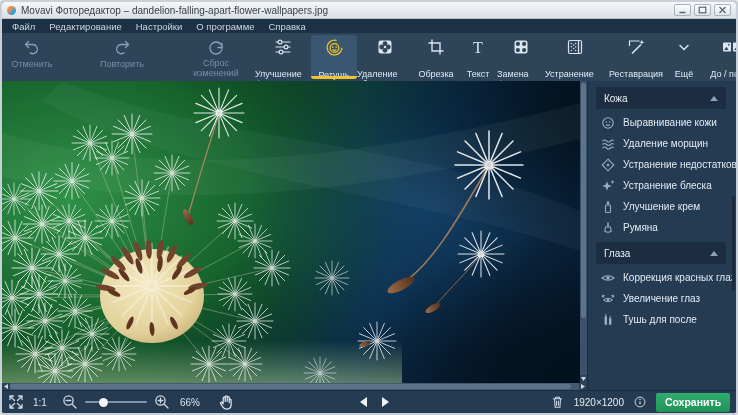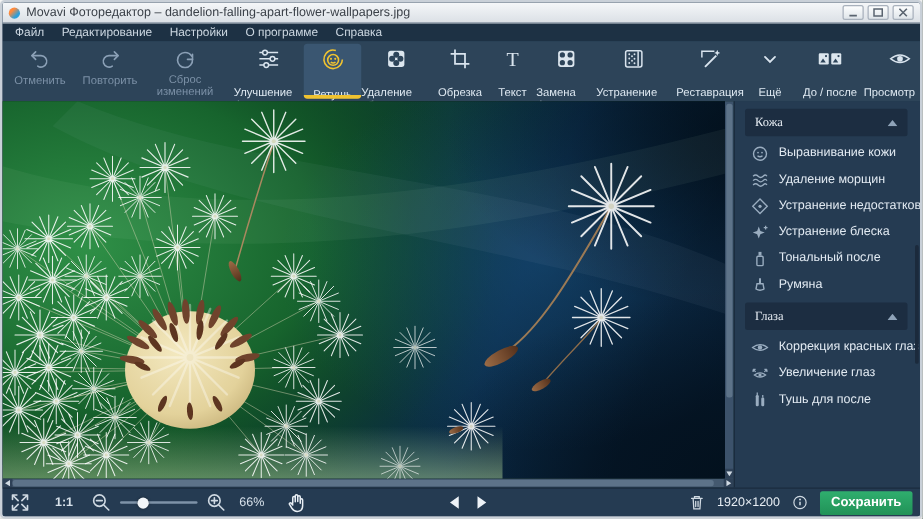--- a/index.html
+++ b/index.html
@@ -8,21 +8,21 @@
   .titlebar{height:17px;background:linear-gradient(#f5f7f9,#dbe0e6);display:flex;align-items:center;padding:0 5px;gap:5px;border-bottom:1px solid #b9c2cc;box-sizing:border-box;}
   .app-icon{width:9px;height:9px;border-radius:50%;background:linear-gradient(135deg,#ff8a3c 30%,#2e9fd8 70%);flex:0 0 auto;}
   .title{font-size:10px;color:#3b4149;white-space:nowrap;overflow:hidden;}
   .win-controls{margin-left:auto;display:flex;gap:3px;}
   .wc{width:17px;height:12px;border:1px solid #a8b1bc;border-radius:2px;background:linear-gradient(#fdfefe,#dfe5ea);display:flex;align-items:center;justify-content:center;padding:0;color:#5a6470;}
   
   .menubar{height:14px;background:#1d3144;display:flex;align-items:center;padding:0 3px;}
   .menu-item{font-size:9.5px;color:#ccd7e1;padding:0 7px;cursor:default;}
   
   .toolbar{height:48px;background:#2d4459;display:flex;align-items:flex-start;}
-  .hist-group{display:flex;padding-left:3px;}
+  .hist-group{display:flex;padding-left:3px;gap:34px;}
   .hbtn{width:56px;height:44px;margin-top:2px;background:transparent;border:none;display:flex;flex-direction:column;align-items:center;padding:0;color:#8ba0b6;}
   .hbtn .ico{height:20px;margin-top:3px;display:flex;align-items:center;}
   .hbtn .lbl{font-size:9px;line-height:1.1;text-align:center;color:#7b90a6;margin-top:2px;}
   .tools-group{display:flex;margin-left:8px;}
   .tool{height:44px;margin-top:2px;background:transparent;border:none;border-radius:3px;display:flex;flex-direction:column;align-items:center;padding:0;position:relative;color:#d9e4ee;}
   .tool .ico{height:20px;margin-top:3px;display:flex;align-items:center;}
   .tool .lbl{font-size:9px;line-height:1.08;text-align:left;color:#dfe9f2;margin-top:14px;}
   .tool.selected{background:#3a5671;}
   .tool.selected::after{content:"";position:absolute;left:0;right:0;bottom:0;height:3px;background:#f0c330;border-radius:0 0 3px 3px;}
   .tool.selected .ico{color:#f0c330;}
@@ -34,21 +34,21 @@
   .vscroll{position:absolute;right:0;top:0;width:7px;height:302px;background:#3c526b;}
   .vthumb{position:absolute;left:1px;top:2px;width:5px;height:235px;background:#5d7389;border-radius:2px;}
   .vbtn{position:absolute;left:0;bottom:0;width:7px;height:8px;background:#2e4157;display:flex;align-items:center;justify-content:center;}
   .hscroll{position:absolute;left:0;bottom:0;width:585px;height:7px;background:#44597   ;background:#44596f;}
   .hthumb{position:absolute;left:8px;top:1px;height:5px;width:561px;background:#5d7389;border-radius:2px;}
   .hbtn-l,.hbtn-r{position:absolute;top:0;width:8px;height:7px;background:#2e4157;display:flex;align-items:center;justify-content:center;}
   .hbtn-l{left:0;} .hbtn-r{right:0;}
   
   .sidebar{position:absolute;left:585px;top:79px;width:149px;height:309px;background:#253b52;border-left:1px solid #1b2c3f;box-sizing:border-box;padding-top:6px;overflow:hidden;}
   .sb-head{margin:0 10px 3px 8px;height:22px;background:#1c2d41;border-radius:2px;display:flex;align-items:center;padding:0 8px;}
-  .sb-head .t{font-size:10px;color:#e8eef4;font-family:Liberation Serif, serif;}
+  .sb-head .t{font-size:10px;color:#e8eef4;}
   .sb-head .tri{margin-left:auto;display:flex;}
   .sb-item{height:21px;display:flex;align-items:center;padding-left:13px;gap:8px;}
   .sb-ico{width:14px;height:14px;color:#9aadc0;display:flex;align-items:center;justify-content:center;flex:0 0 auto;}
   .sb-lbl{font-size:10px;color:#e2eaf2;white-space:nowrap;}
   .sb-scrollthumb{position:absolute;right:1px;top:115px;width:3px;height:95px;background:#1b2a3c;border-radius:2px;}
   .sb-gap{height:4px;}
   
   .bottombar{position:absolute;left:0;top:388px;width:100%;height:23px;background:#253b52;border-top:1px solid #1b2c3f;box-sizing:border-box;display:flex;align-items:center;padding:0 6px;color:#cfd9e2;}
   .bb-ico{display:flex;align-items:center;background:none;border:none;color:#cfd9e2;padding:0;}
   .bb-txt{font-size:10px;color:#d7e1ea;}
@@ -462,21 +462,21 @@
         </span>
       <span class="sb-lbl">Устранение блеска</span>
     </div>
     <div class="sb-item">
       <span class="sb-ico">
           <svg width="14" height="14" viewBox="0 0 14 14" fill="none" stroke="currentColor" stroke-width="1.1">
             <rect x="4.5" y="5" width="5" height="7.5" rx="1"></rect>
             <rect x="5.8" y="1.5" width="2.4" height="3" fill="currentColor" stroke="none"></rect>
           </svg>
         </span>
-      <span class="sb-lbl">Тональный после</span>
+      <span class="sb-lbl">Улучшение крем</span>
     </div>
     <div class="sb-item">
       <span class="sb-ico">
           <svg width="14" height="14" viewBox="0 0 14 14">
             <path d="M6.2 1.5h1.6v4H6.2z" fill="currentColor"></path>
             <path d="M4.6 6h4.8l.8 4.2q-3.2 2-6.4 0z" fill="none" stroke="currentColor" stroke-width="1.1"></path>
           </svg>
         </span>
       <span class="sb-lbl">Румяна</span>
     </div>
@@ -524,21 +524,21 @@
 
   <div class="bottombar">
     <button class="bb-ico">
         <svg width="16" height="16" viewBox="0 0 16 16" fill="none" stroke="currentColor" stroke-width="1.3" stroke-linecap="round" stroke-linejoin="round">
           <path d="M6.5 6.5 2 2m0 0h3.5M2 2v3.5"></path>
           <path d="M9.5 6.5 14 2m0 0h-3.5M14 2v3.5"></path>
           <path d="M6.5 9.5 2 14m0 0h3.5M2 14v-3.5"></path>
           <path d="M9.5 9.5 14 14m0 0h-3.5M14 14v-3.5"></path>
         </svg>
       </button>
-    <button class="bb-ico" style="margin-left:20px;font-size:10px;font-weight:bold;color:#d7e1ea;font-family:'Liberation Sans',sans-serif;">1:1</button>
+    <button class="bb-ico" style="margin-left:9px;font-size:10px;font-weight:normal;color:#d7e1ea;font-family:'Liberation Sans',sans-serif;">1:1</button>
     <button class="bb-ico" style="margin-left:15px;">
         <svg width="16" height="16" viewBox="0 0 16 16" fill="none" stroke="currentColor" stroke-width="1.3" stroke-linecap="round">
           <circle cx="6.5" cy="6.5" r="4.6"></circle>
           <path d="M10.2 10.2 14 14"></path>
           <path d="M4.2 6.5h4.6"></path>
         </svg>
       </button>
     <span class="zoom-slider">
       <span class="zs-track"></span>
       <span class="zs-knob"></span>

